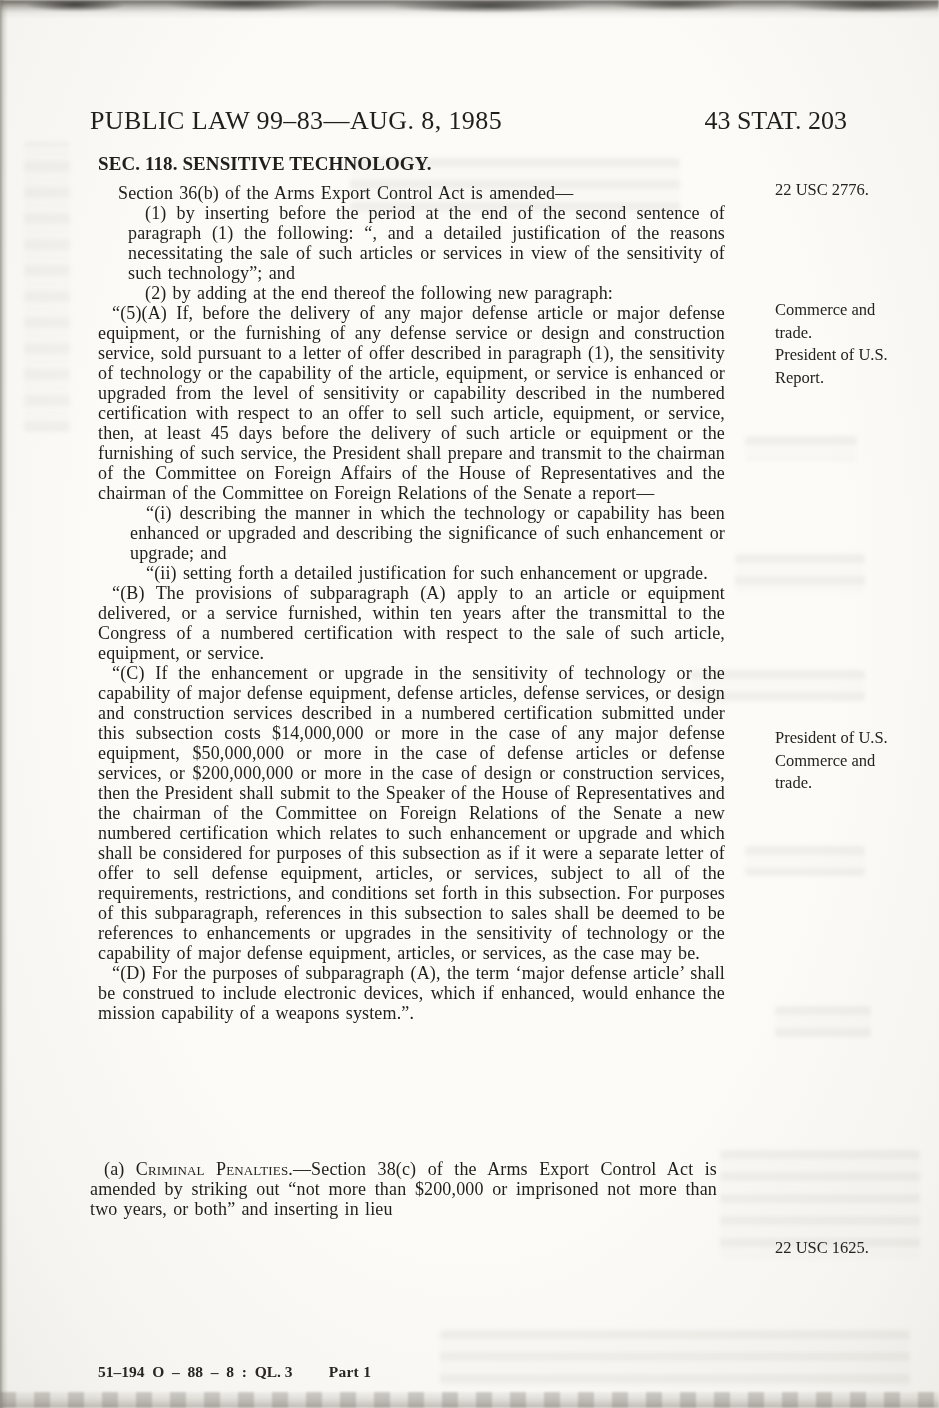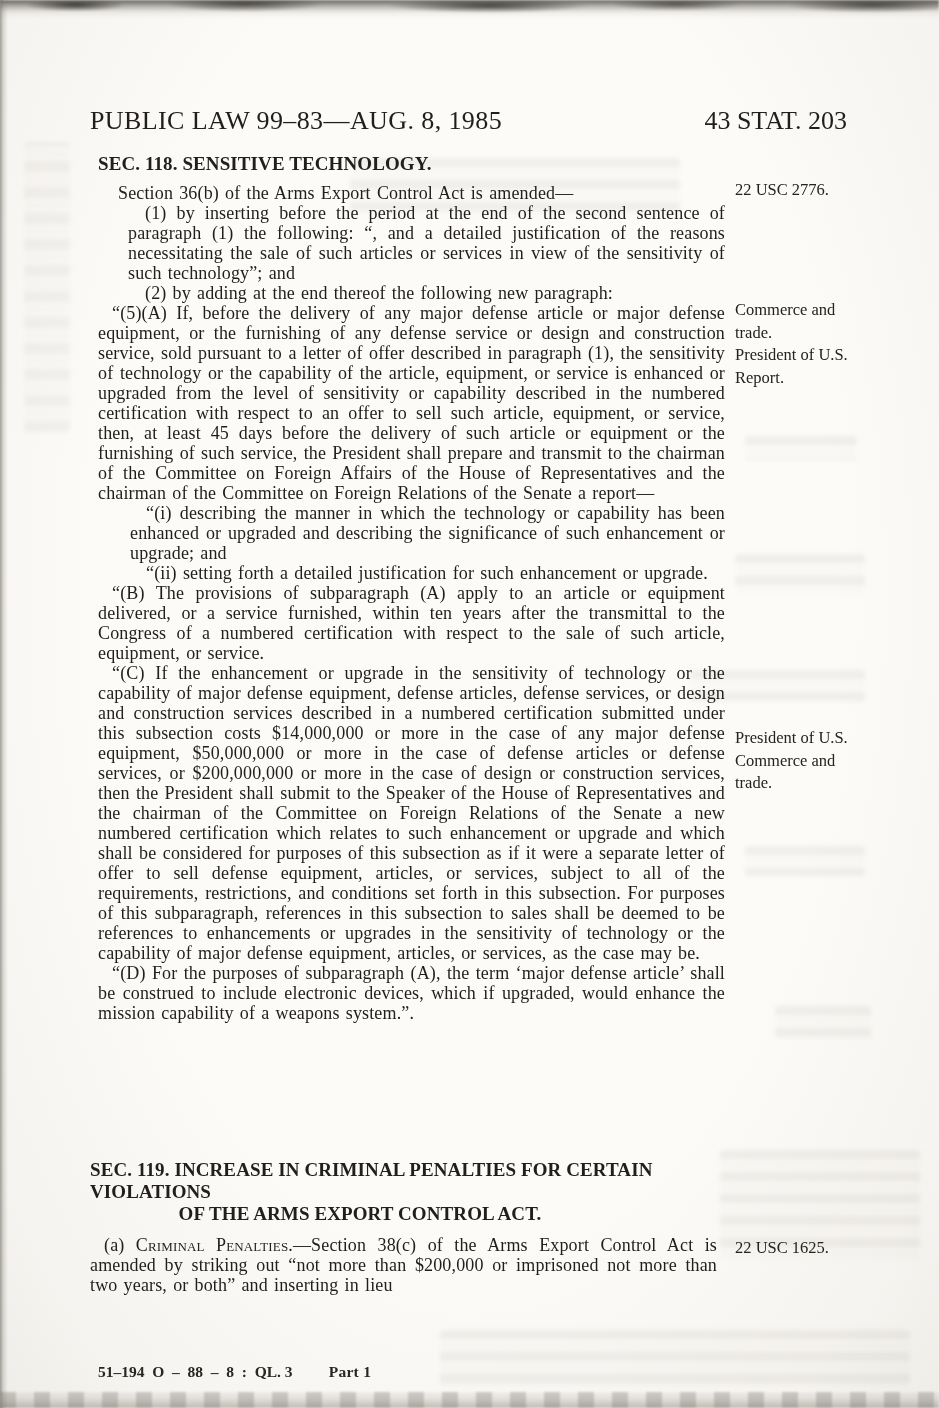--- a/index.html
+++ b/index.html
@@ -72,21 +72,21 @@
   .qpar       { text-indent:14px; }
 
   
   .sec119 { position:absolute; left:90px; top:1159px; width:627px; }
   .sec119 .sechead { margin-bottom:10px; }
   .sec119 .hl2 { display:block; width:540px; text-align:center; }
   .sc { font-variant:small-caps; }
 
   
   .margin-note {
-    position:absolute; left:735px; width:145px;
+    position:absolute; left:775px; width:145px;
     font-size:16.5px; line-height:22.5px; white-space:pre-line;
     text-align:left; color:#26221e;
   }
   .mn1 { top:179px; }
   .mn2 { top:299px; }
   .mn3 { top:727px; }
   .mn4 { top:1237px; }
 
   
   .pagefooter {
@@ -122,26 +122,24 @@
   <div class="textcol">
     <h2 class="sechead">SEC. 118. SENSITIVE TECHNOLOGY.</h2>
     <p class="intro">Section 36(b) of the Arms Export Control Act is amended—</p>
     <p class="item lvl1">(1) by inserting before the period at the end of the second sentence of paragraph (1) the following: “, and a detailed justification of the reasons necessitating the sale of such articles or services in view of the sensitivity of such technology”; and</p>
     <p class="item lvl1">(2) by adding at the end thereof the following new paragraph:</p>
     <p class="qpar">“(5)(A) If, before the delivery of any major defense article or major defense equipment, or the furnishing of any defense service or design and construction service, sold pursuant to a letter of offer described in paragraph (1), the sensitivity of technology or the capability of the article, equipment, or service is enhanced or upgraded from the level of sensitivity or capability described in the numbered certification with respect to an offer to sell such article, equipment, or service, then, at least 45 days before the delivery of such article or equipment or the furnishing of such service, the President shall prepare and transmit to the chairman of the Committee on Foreign Affairs of the House of Representatives and the chairman of the Committee on Foreign Relations of the Senate a report—</p>
     <p class="item lvl2">“(i) describing the manner in which the technology or capability has been enhanced or upgraded and describing the significance of such enhancement or upgrade; and</p>
     <p class="item lvl2">“(ii) setting forth a detailed justification for such enhancement or upgrade.</p>
     <p class="qpar">“(B) The provisions of subparagraph (A) apply to an article or equipment delivered, or a service furnished, within ten years after the transmittal to the Congress of a numbered certification with respect to the sale of such article, equipment, or service.</p>
     <p class="qpar">“(C) If the enhancement or upgrade in the sensitivity of technology or the capability of major defense equipment, defense articles, defense services, or design and construction services described in a numbered certification submitted under this subsection costs $14,000,000 or more in the case of any major defense equipment, $50,000,000 or more in the case of defense articles or defense services, or $200,000,000 or more in the case of design or construction services, then the President shall submit to the Speaker of the House of Representatives and the chairman of the Committee on Foreign Relations of the Senate a new numbered certification which relates to such enhancement or upgrade and which shall be considered for purposes of this subsection as if it were a separate letter of offer to sell defense equipment, articles, or services, subject to all of the requirements, restrictions, and conditions set forth in this subsection. For purposes of this subparagraph, references in this subsection to sales shall be deemed to be references to enhancements or upgrades in the sensitivity of technology or the capability of major defense equipment, articles, or services, as the case may be.</p>
-    <p class="qpar">“(D) For the purposes of subparagraph (A), the term ‘major defense article’ shall be construed to include electronic devices, which if upgraded, would enhance the mission capability of a weapons system.”.</p>
+    <p class="qpar">“(D) For the purposes of subparagraph (A), the term ‘major defense article’ shall be construed to include electronic devices, which if enhanced, would enhance the mission capability of a weapons system.”.</p>
   </div>
 
   <div class="sec119">
-    <h2 class="sechead"><span class="hl1">SEC. 119. INCREASE IN CRIMINAL PENALTIES FOR CERTAIN VIOLATIONS</span><span class="hl2">OF THE ARMS EXPORT CONTROL ACT.</span>
-    </h2>
     <p class="qpar"><span>(a) </span><span class="sc">Criminal Penalties</span><span>.—Section 38(c) of the Arms Export Control Act is amended by striking out “not more than $200,000 or imprisoned not more than two years, or both” and inserting in lieu</span></p>
   </div>
 
   <div class="margin-note mn1">22 USC 2776.</div>
   <div class="margin-note mn2">Commerce and
 trade.
 President of U.S.
 Report.</div>
   <div class="margin-note mn3">President of U.S.
 Commerce and

